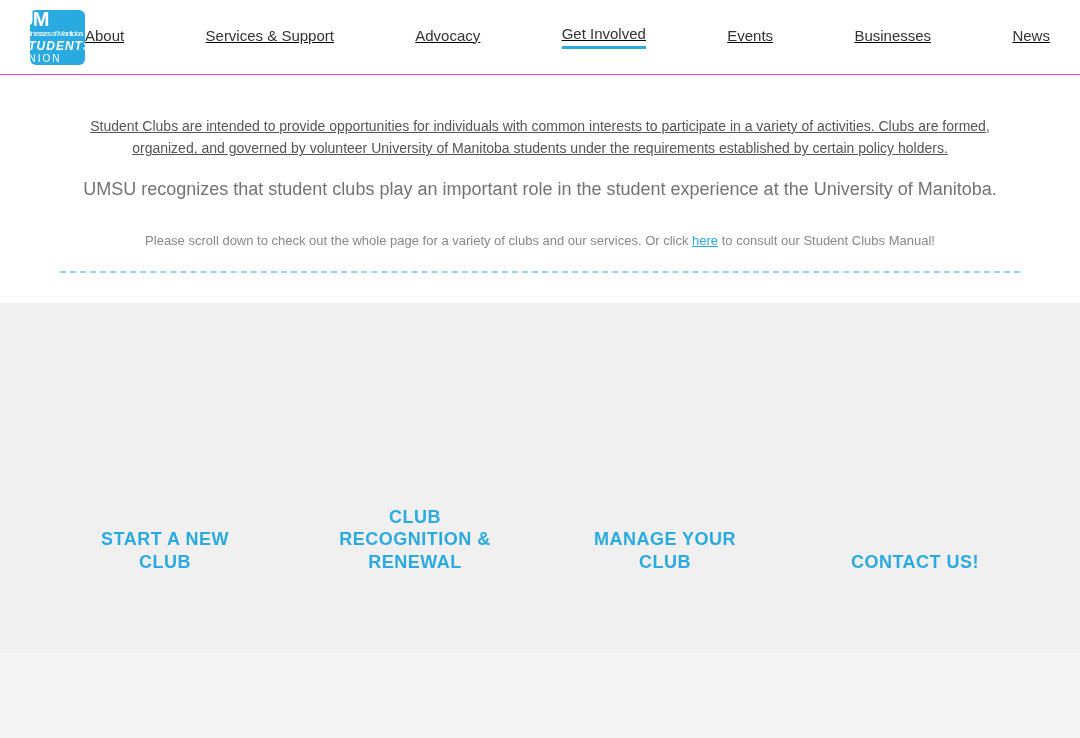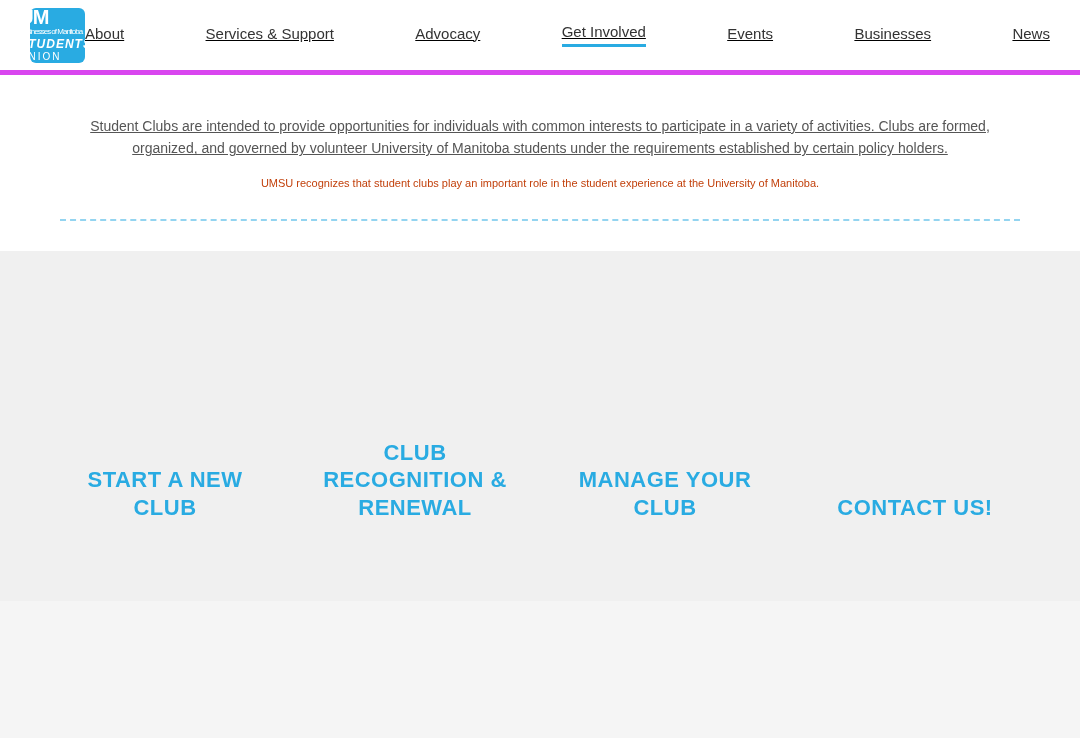--- a/index.html
+++ b/index.html
@@ -15,21 +15,21 @@
       background: #f5f5f5;
     }
 
     
     header {
       background: #ffffff;
       display: flex;
       align-items: center;
       padding: 0 30px;
       height: 75px;
-      border-bottom: 5px solid #d946ef;
+      border-bottom: 1px solid #d946ef;
     }
 
     .logo-area {
       display: flex;
       align-items: center;
       gap: 8px;
       flex-shrink: 0;
     }
 
     .logo-box {
@@ -121,22 +121,22 @@
     .intro-text {
       color: #555;
       font-size: 14px;
       line-height: 1.6;
       max-width: 1000px;
       margin: 0 auto 15px auto;
       text-decoration: underline;
     }
 
     .highlight-text {
-      color: #c2410c;
-      font-size: 11px;
+      color: #737373;
+      font-size: 18px;
       line-height: 1.6;
       margin-bottom: 27px;
     }
 
     .support-text {
       color: #555;
       font-size: 14px;
       line-height: 1.6;
       margin-bottom: 15px;
     }
@@ -181,21 +181,21 @@
 
     .card {
       flex: 1;
       text-align: center;
       padding: 20px 10px;
       cursor: pointer;
     }
 
     .card-title {
       color: #29abe2;
-      font-size: 22px;
+      font-size: 18px;
       font-weight: 900;
       text-transform: uppercase;
       line-height: 1.25;
       letter-spacing: 0.5px;
     }
   </style>
 </head>
 <body>
 
 <header>
@@ -219,20 +219,23 @@
     <a href="#" class="active">Get Involved</a>
     <a href="#">Events</a>
     <a href="#">Businesses</a>
     <a href="#">News</a>
   </nav>
 </header>
 
 <div class="content-section">
   <p class="intro-text">Student Clubs are intended to provide opportunities for individuals with common interests to participate in a variety of activities. Clubs are formed, organized, and governed by volunteer University of Manitoba students under the requirements established by certain policy holders.</p>
   <p class="highlight-text">UMSU recognizes that student clubs play an important role in the student experience at the University of Manitoba.</p>
+  <p class="scroll-text">
+    <span>Please scroll down to check out the whole page for a variety of clubs and our services. Or click </span><a href="#">here</a><span> to consult our Student Clubs Manual!</span>
+  </p>
   <hr class="divider">
 </div>
 
 <div class="cards-section">
   <div class="cards-row">
     <div class="card">
       <div class="card-title">START A NEW<br>CLUB</div>
     </div>
     <div class="card">
       <div class="card-title">CLUB<br>RECOGNITION &amp;<br>RENEWAL</div>

